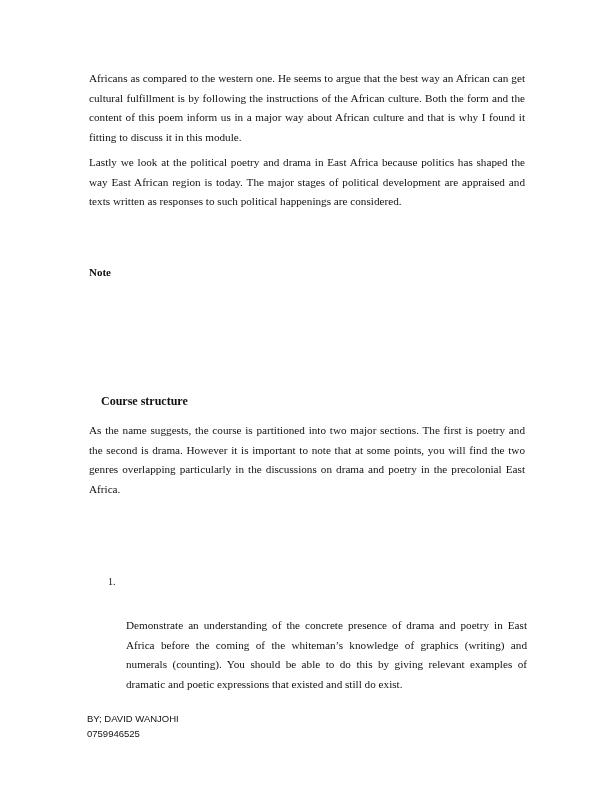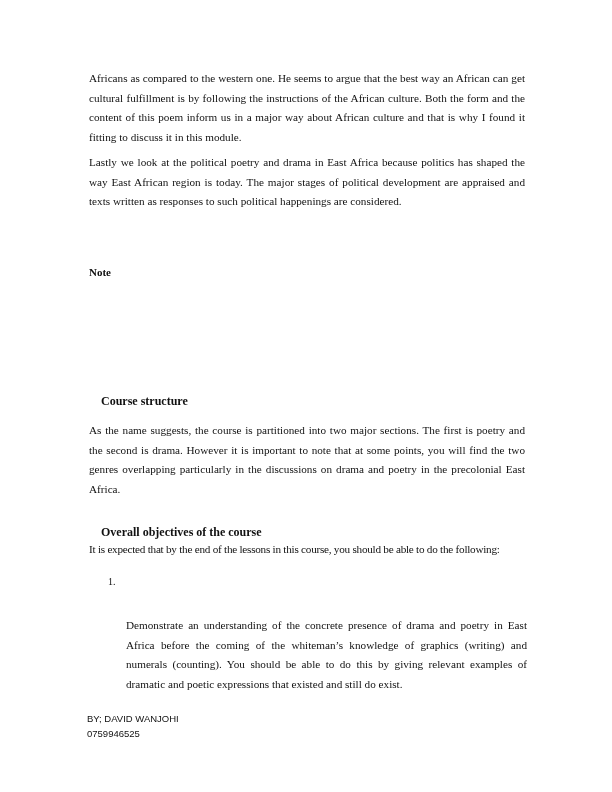--- a/index.html
+++ b/index.html
@@ -42,22 +42,20 @@
 
   <p class="para" style="top:69px;">Africans as compared to the western one. He seems to argue that the best way an African can get cultural fulfillment is by following the instructions of the African culture. Both the form and the content of this poem inform us in a major way about African culture and that is why I found it fitting to discuss it in this module.</p>
 
   <p class="para" style="top:153px;">Lastly we look at the political poetry and drama in East Africa because politics has shaped the way East African region is today. The major stages of political development are appraised and texts written as responses to such political happenings are considered.</p>
 
   <div class="note-label">Note</div>
 
   <h3 class="heading" style="top:382px;">Course structure</h3>
   <p class="para" style="top:412px;margin-top:9px;">As the name suggests, the course is partitioned into two major sections. The first is poetry and the second is drama. However it is important to note that at some points, you will find the two genres overlapping particularly in the discussions on drama and poetry in the precolonial East Africa.</p>
 
-  <h3 class="heading" style="top:513px;">Overall objectives of the course</h3>
-  <p class="para" style="top:540px; width:460px; text-align:left; letter-spacing:-0.25px;">It is expected that by the end of the lessons in this course, you should be able to do the following:</p>
 
   <div class="list-item">
     <span class="list-num">1.</span>
     <span class="list-text">Demonstrate an understanding of the concrete presence of drama and poetry in East Africa before the coming of the whiteman’s knowledge of graphics (writing) and numerals (counting). You should be able to do this by giving relevant examples of dramatic and poetic expressions that existed and still do exist.</span>
   </div>
 
   <div class="footer">
     <div>BY; DAVID WANJOHI</div>
     <div>0759946525</div>
   </div>

